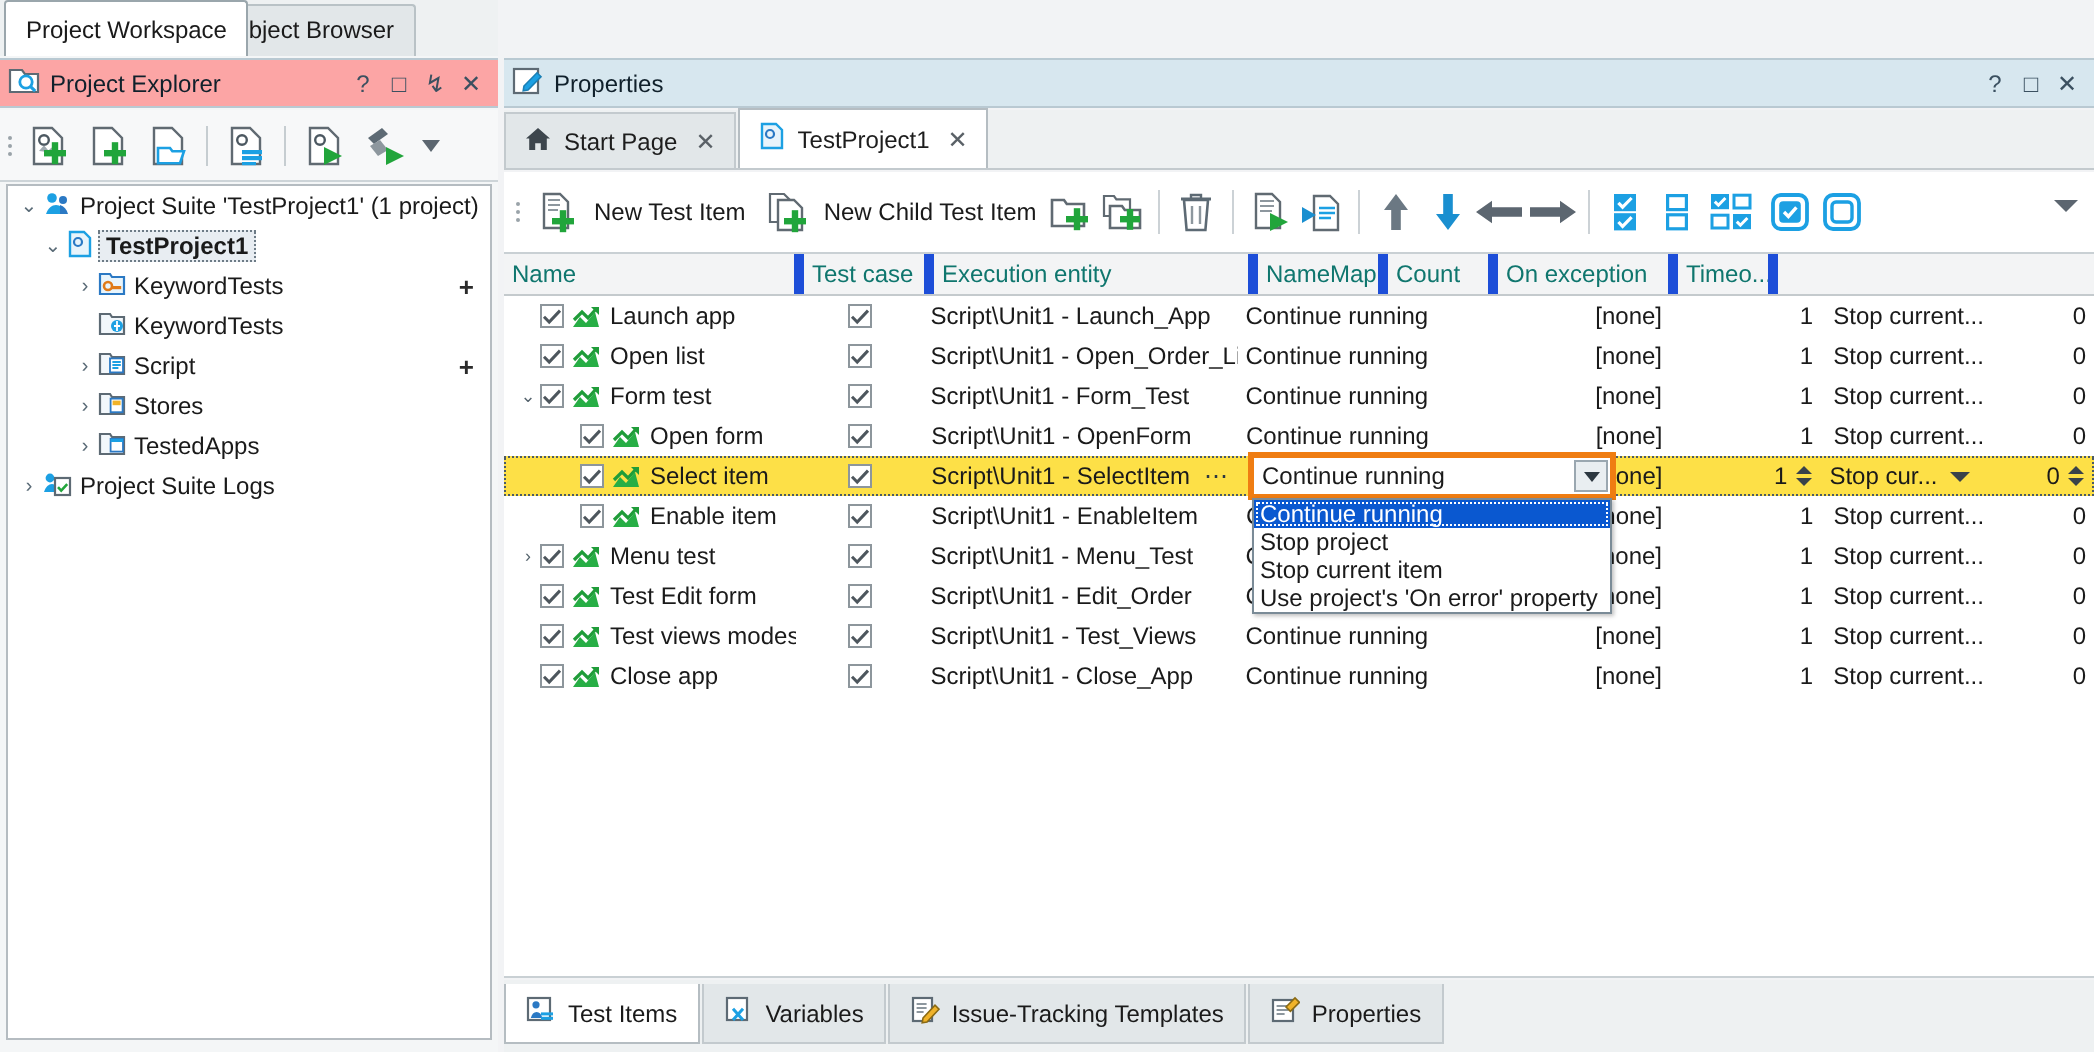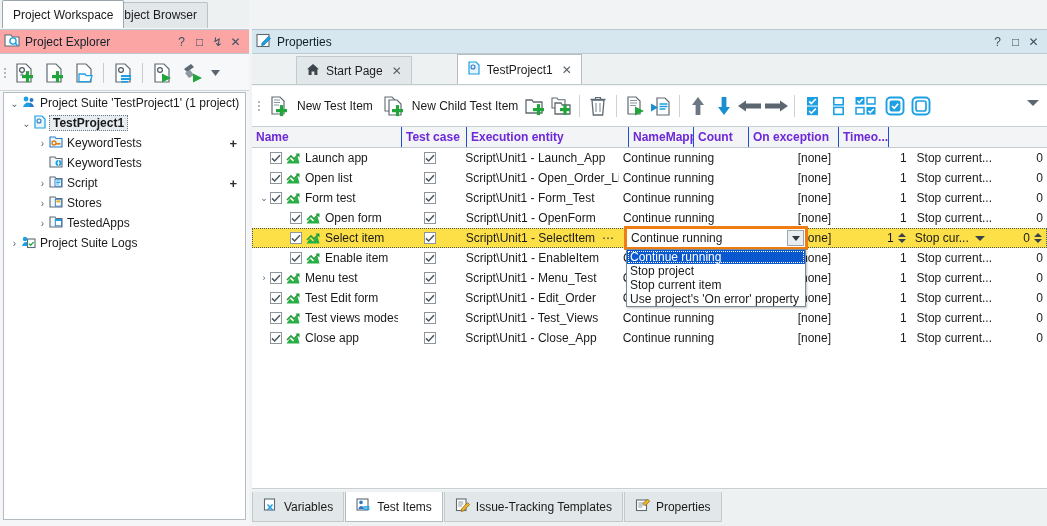--- a/index.html
+++ b/index.html
@@ -72,39 +72,39 @@
   .ws-head .ptitle { font-size:12px; color:#10202b; margin-left:5px; flex:1;}
 
   .doc-tabs {
     position:absolute; left:0; top:55px; width:795px; height:30px;
     background:#eef1f2; border-bottom:1px solid #c3cace;
     display:flex; align-items:flex-end;
   }
   .doc-tab {
     height:28px; display:flex; align-items:center; gap:6px; padding:0 9px;
     font-size:12px; background:#e2e7e9; border:1px solid #c3cace; border-bottom:none;
-    margin-right:1px; cursor:pointer; color:#1d1d1d;margin-left:44px;
+    margin-right:1px; cursor:pointer; color:#1d1d1d;
   }
   .doc-tab.active { background:#ffffff; height:30px; border-color:#b5bdc2; position:relative; z-index:2;}
   .tab-x { color:#5a6167; font-size:12px; margin-left:3px; }
 
   .grid-toolbar {
     position:absolute; left:0; top:86px; width:795px; height:41px;
     background:#ffffff; border-bottom:1px solid #c9d0d4;
     display:flex; align-items:center; padding-left:4px;
   }
   .gbtn { display:flex; align-items:center; gap:5px; height:30px; padding:0 4px; cursor:pointer; font-size:12px; border-radius:2px;}
   .gico { width:26px; height:26px; display:flex; align-items:center; justify-content:center; cursor:pointer;}
   .gsep { width:1px; height:22px; background:#ccd2d6; margin:0 5px;}
   .chev { position:absolute; right:8px; top:14px; width:0;height:0;border-left:6px solid transparent;border-right:6px solid transparent;border-top:6px solid #5c6670; cursor:pointer;}
 
   
   #grid { position:absolute; left:0; top:127px; width:795px; height:362px; background:#ffffff; border-bottom:1px solid #c9d0d4;}
   .ghead { display:flex; height:21px; background:#f3f4f5; border-bottom:1px solid #c4cacd; font-size:12px;}
-  .ghead div { border-right:1px solid #1d4ed8; padding:3px 4px; color:#6d28d9; overflow:hidden; white-space:nowrap;font-weight:bold;}
+  .ghead div { border-right:5px solid #1d4ed8; padding:3px 4px; color:#0f766e; overflow:hidden; white-space:nowrap;}
   .grow { display:flex; height:20px; font-size:12px; align-items:center; position:relative;}
   .grow.sel { background:#fde047; outline:1px dotted #4a5a66; outline-offset:-1px;}
   .gcell { padding:0 4px; white-space:nowrap; overflow:hidden; display:flex; align-items:center; height:20px;}
   .c-name { width:150px; }
   .c-case { width:65px; justify-content:center;}
   .c-exec { width:162px; }
   .c-err  { width:180px; }
   .c-par  { width:65px; }
   .c-cnt  { width:55px; justify-content:flex-end;}
   .c-exc  { width:90px; }
@@ -962,44 +962,44 @@
         <div class="dropdown" id="dropdown">
             <div class="dd-item on">Continue running</div>
             <div class="dd-item">Stop project</div>
             <div class="dd-item">Stop current item</div>
             <div class="dd-item">Use project's 'On error' property</div>
           </div>
       </div>
     </div>
 
     <div class="btm-tabs">
-      <div class="btab">
-        <span>
-          <svg width="15" height="14" viewBox="0 0 15 14">
-            <rect x="1.5" y="1" width="10" height="11" fill="#fff" stroke="#5d6a74" stroke-width="1.1"></rect>
-            <path d="M4.5 6.4 9.5 12M9.5 6.4 4.5 12" stroke="#1ca0e3" stroke-width="1.5"></path>
-          </svg>
-        </span>
-        <span>Variables</span>
-      </div>
       <div class="btab active">
         <span>
           <svg width="15" height="14" viewBox="0 0 15 14">
             <rect x="1" y="1" width="11" height="11" fill="#fff" stroke="#5d6a74" stroke-width="1.1"></rect>
             <circle cx="5" cy="4.4" r="1.8" fill="#2b79c4"></circle>
             <path d="M2.4 11c.5-2 1.5-3 2.9-3s2.4 1 2.9 3z" fill="#2b79c4"></path>
             <rect x="7.5" y="8.2" width="6" height="1.5" fill="#1ca0e3"></rect>
             <rect x="7.5" y="10.4" width="6" height="1.5" fill="#1ca0e3"></rect>
           </svg>
         </span>
         <span>Test Items</span>
       </div>
       <div class="btab">
         <span>
           <svg width="15" height="14" viewBox="0 0 15 14">
+            <rect x="1.5" y="1" width="10" height="11" fill="#fff" stroke="#5d6a74" stroke-width="1.1"></rect>
+            <path d="M4.5 6.4 9.5 12M9.5 6.4 4.5 12" stroke="#1ca0e3" stroke-width="1.5"></path>
+          </svg>
+        </span>
+        <span>Variables</span>
+      </div>
+      <div class="btab">
+        <span>
+          <svg width="15" height="14" viewBox="0 0 15 14">
             <rect x="1.5" y="1" width="9.5" height="11.5" fill="#fff" stroke="#5d6a74" stroke-width="1.1"></rect>
             <path d="M3.3 4h5M3.3 6h5M3.3 8h3.5" stroke="#8d979e" stroke-width="1"></path>
             <path d="M6.5 11 12.5 4.6l2 2L8.5 13l-2.4.4z" fill="#f0b32a" stroke="#8a6a14" stroke-width=".8"></path>
           </svg>
         </span>
         <span>Issue-Tracking Templates</span>
       </div>
       <div class="btab">
         <span>
           <svg width="15" height="14" viewBox="0 0 15 14">

